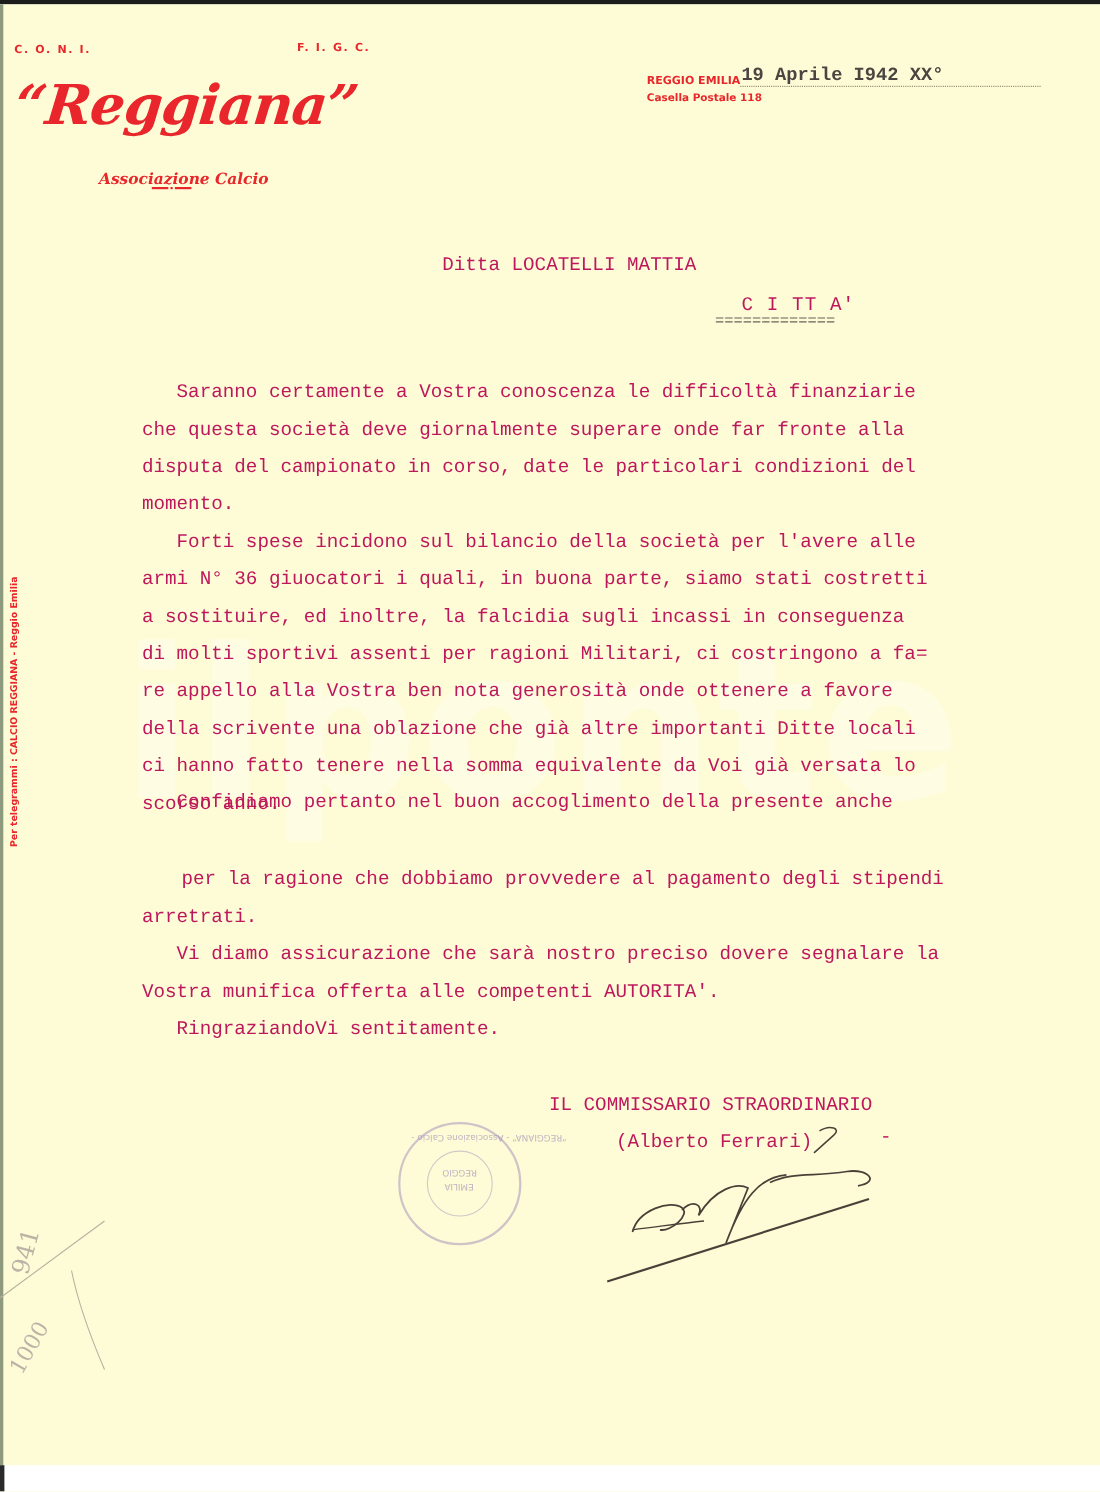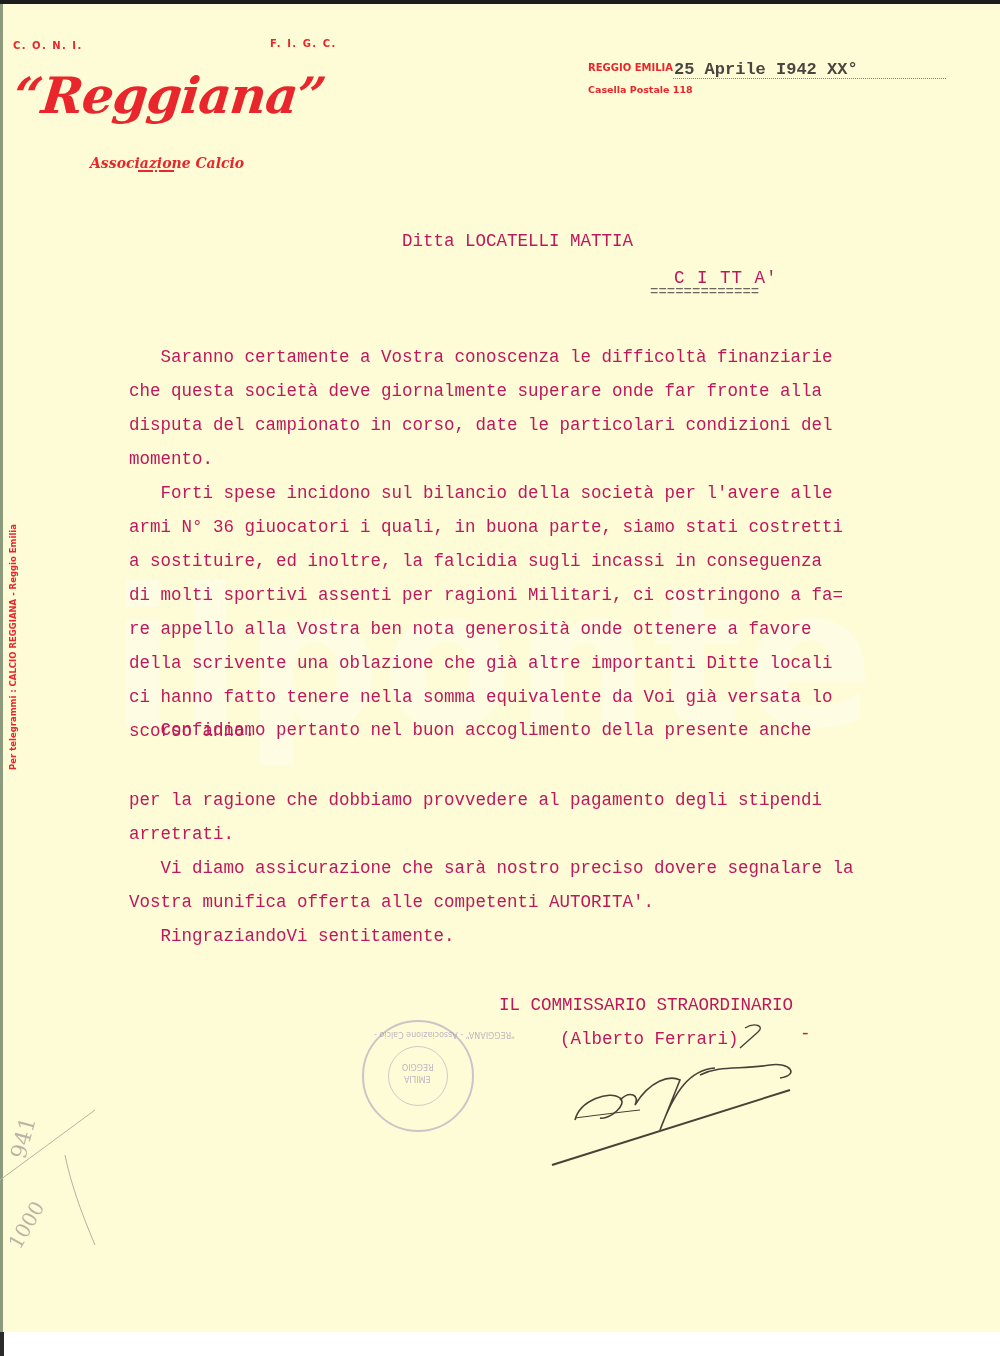--- a/index.html
+++ b/index.html
@@ -33,21 +33,21 @@
       position: absolute; left: 138px; top: 170px; width: 36px; height: 3px;
     }
     .ornament::before, .ornament::after {
       content: ""; position: absolute; top: 0; height: 2px; width: 15px; background: #e8262b;
     }
     .ornament::before { left: 0; }
     .ornament::after { right: 0; }
     .ornament .dot { position:absolute; left:17px; top:0; width:2px; height:2px; background:#e8262b; }
     .place {
       position: absolute; left: 588px; top: 62px; font-family: "DejaVu Sans", sans-serif;
-      font-weight: bold; font-size: 10px; display: flex; 
+      font-weight: bold; font-size: 10px; display: flex; align-items: flex-end;
     }
     .place .date {
       font-family: "Liberation Mono", monospace; font-size: 17px; color: #4a4540;
       border-bottom: 1px dotted #8a7f6a; width: 272px; line-height: 16px; padding-left: 1px;
     }
     .casella {
       position: absolute; left: 588px; top: 84px; font-family: "DejaVu Sans", sans-serif;
       font-weight: bold; font-size: 9.5px;
     }
     .typed {
@@ -103,21 +103,21 @@
 <div class="hdr-small red" style="left:270px; top:38px;">F. I. G. C.</div>
 
 <div class="logo red">“Reggiana”</div>
 <div class="logo-sub red">Associazione Calcio</div>
 <div class="ornament">
     <span class="dot"></span>
   </div>
 
 <div class="place">
   <span class="red">REGGIO EMILIA</span>
-  <span class="date">25 Aprile I942 XX°</span>
+  <span class="date">19 Aprile I942 XX°</span>
 </div>
 <div class="casella red">Casella Postale 118</div>
 
 <div class="side-vert red">Per telegrammi : CALCIO REGGIANA - Reggio Emilia</div>
 
 <div class="typed addressee">Ditta LOCATELLI MATTIA</div>
 <div class="typed citta">C I TT A'</div>
 <div class="typed citta-rule" style="top:284px;">=============</div>
 
 <div>
@@ -127,21 +127,21 @@
   <div class="typed body-line" style="top:449px;">momento.</div>
   <div class="typed body-line" style="top:483px;">   Forti spese incidono sul bilancio della società per l'avere alle</div>
   <div class="typed body-line" style="top:517px;">armi N° 36 giuocatori i quali, in buona parte, siamo stati costretti</div>
   <div class="typed body-line" style="top:551px;">a sostituire, ed inoltre, la falcidia sugli incassi in conseguenza</div>
   <div class="typed body-line" style="top:585px;">di molti sportivi assenti per ragioni Militari, ci costringono a fa=</div>
   <div class="typed body-line" style="top:619px;">re appello alla Vostra ben nota generosità onde ottenere a favore</div>
   <div class="typed body-line" style="top:653px;">della scrivente una oblazione che già altre importanti Ditte locali</div>
   <div class="typed body-line" style="top:687px;">ci hanno fatto tenere nella somma equivalente da Voi già versata lo</div>
   <div class="typed body-line" style="top:721px;">scorso anno.</div>
   <div class="typed body-line" style="top:720px;">   Confidiamo pertanto nel buon accoglimento della presente anche</div>
-  <div class="typed body-line" style="top:790px;">per la ragione che dobbiamo provvedere al pagamento degli stipendi</div>
+  <div class="typed body-line" style="top:790px;margin-left:36px;">per la ragione che dobbiamo provvedere al pagamento degli stipendi</div>
   <div class="typed body-line" style="top:824px;text-align:center;">arretrati.</div>
   <div class="typed body-line" style="top:858px;">   Vi diamo assicurazione che sarà nostro preciso dovere segnalare la</div>
   <div class="typed body-line" style="top:892px;">Vostra munifica offerta alle competenti AUTORITA'.</div>
   <div class="typed body-line" style="top:926px;">   RingraziandoVi sentitamente.</div>
 </div>
 
 <div class="typed sign-title">IL COMMISSARIO STRAORDINARIO</div>
 <div class="typed sign-name">(Alberto Ferrari)</div>
 <div class="typed" style="left:800px; top:1024px;">-</div>
 

